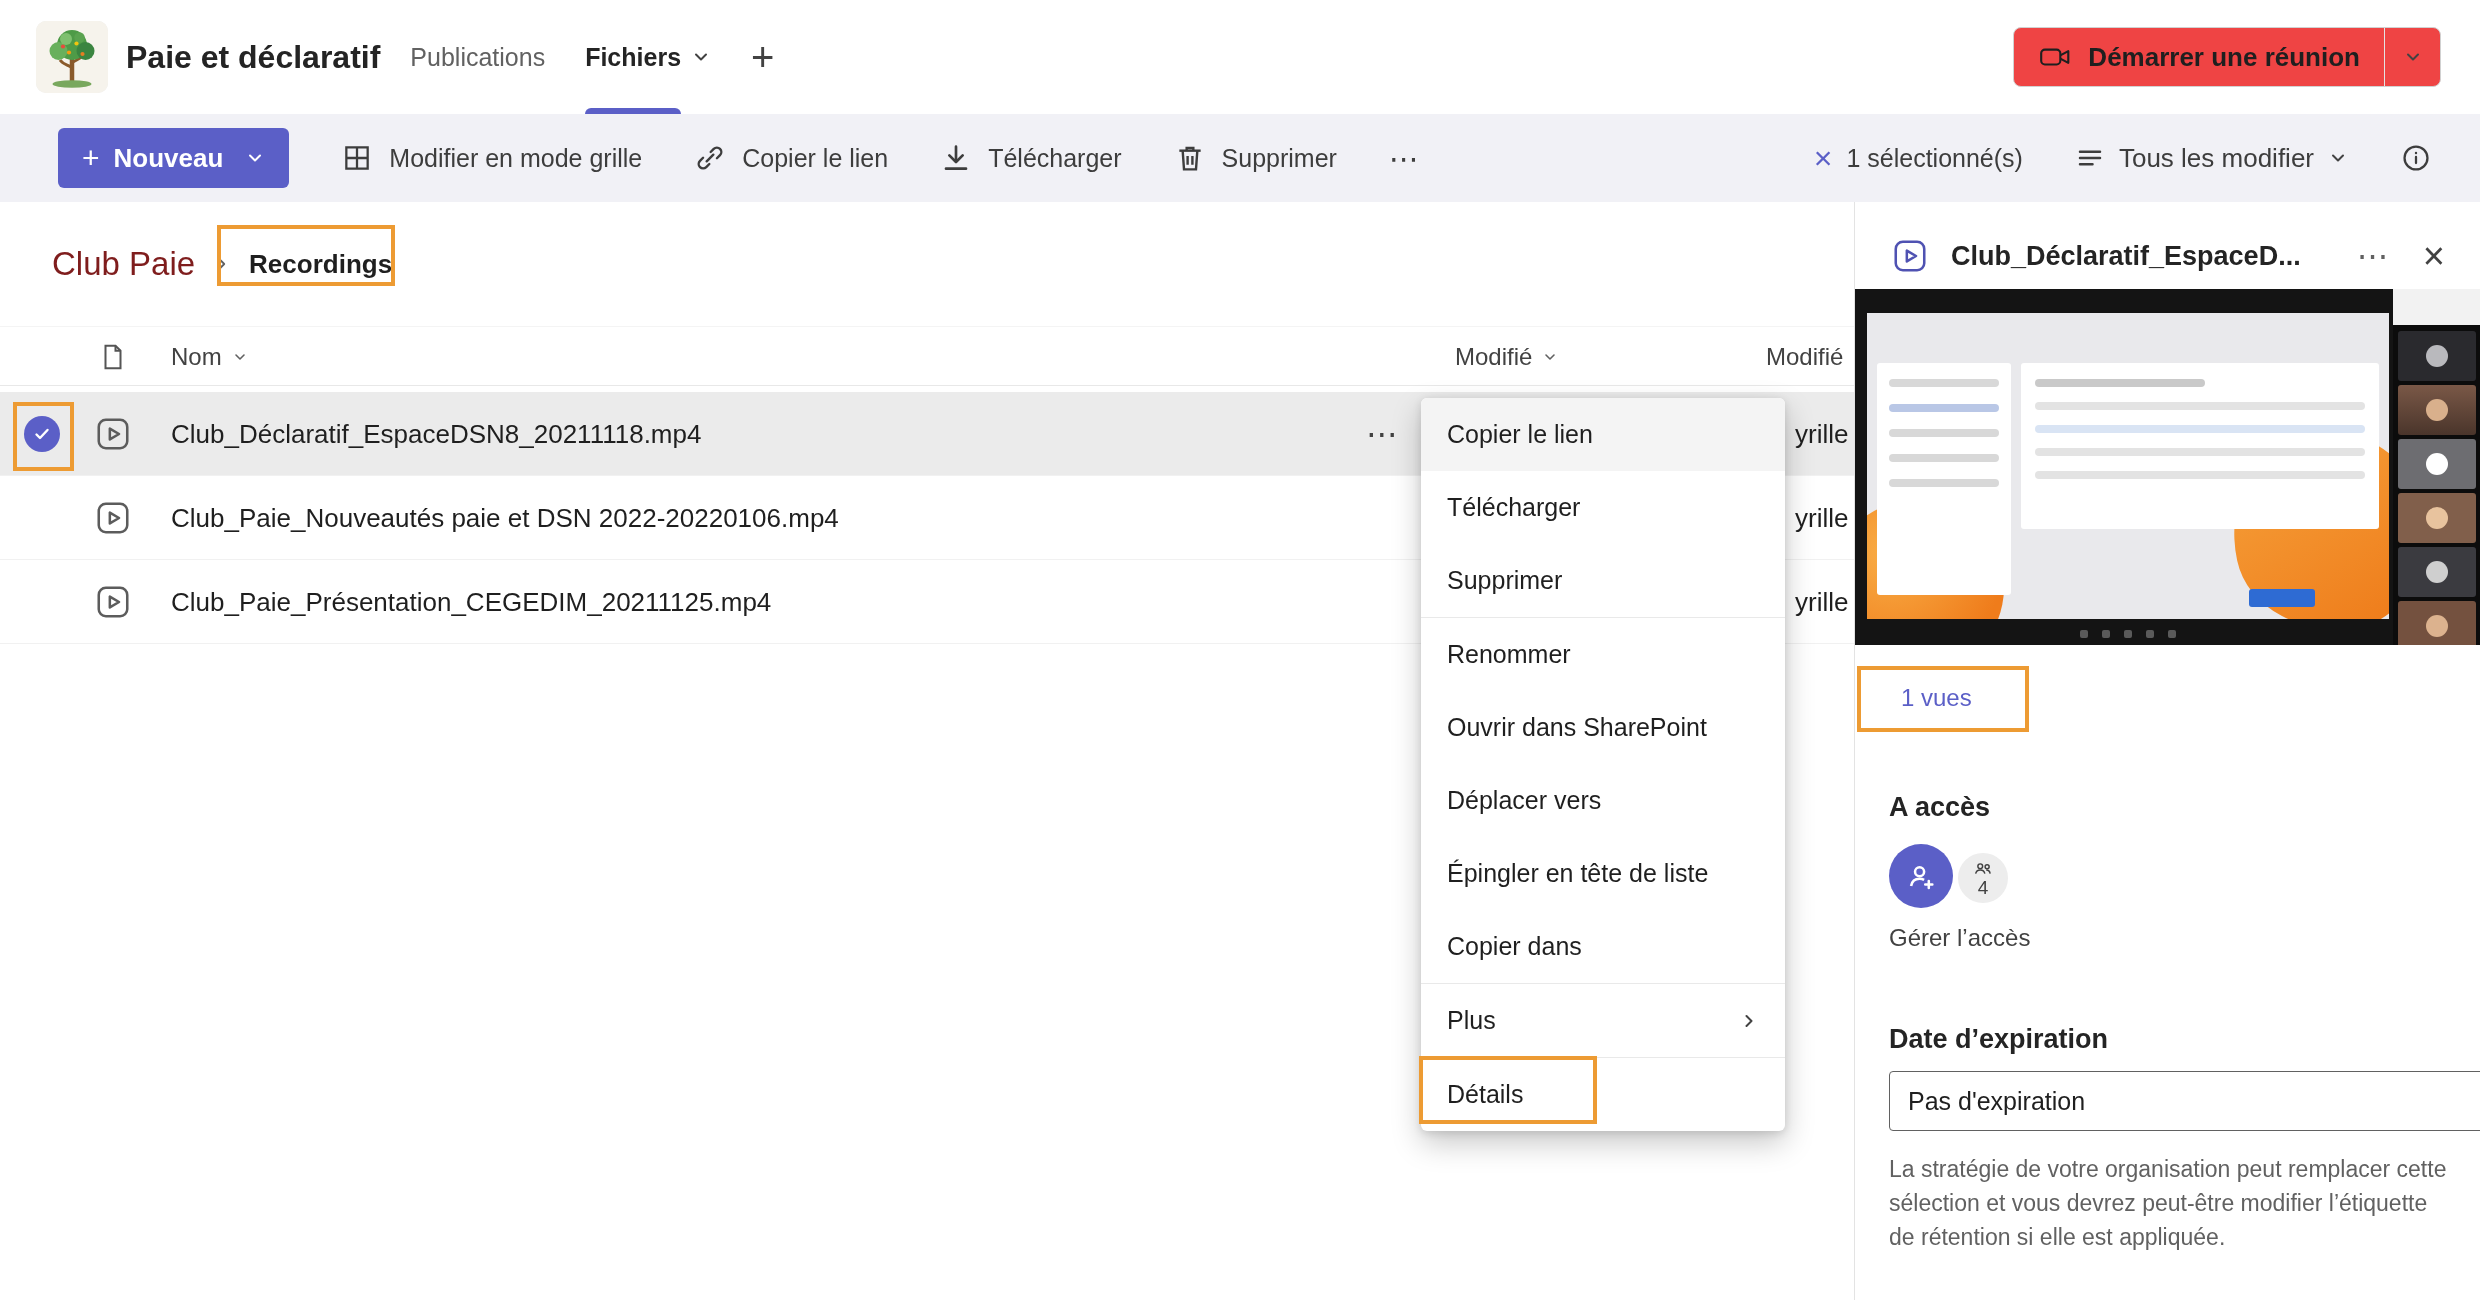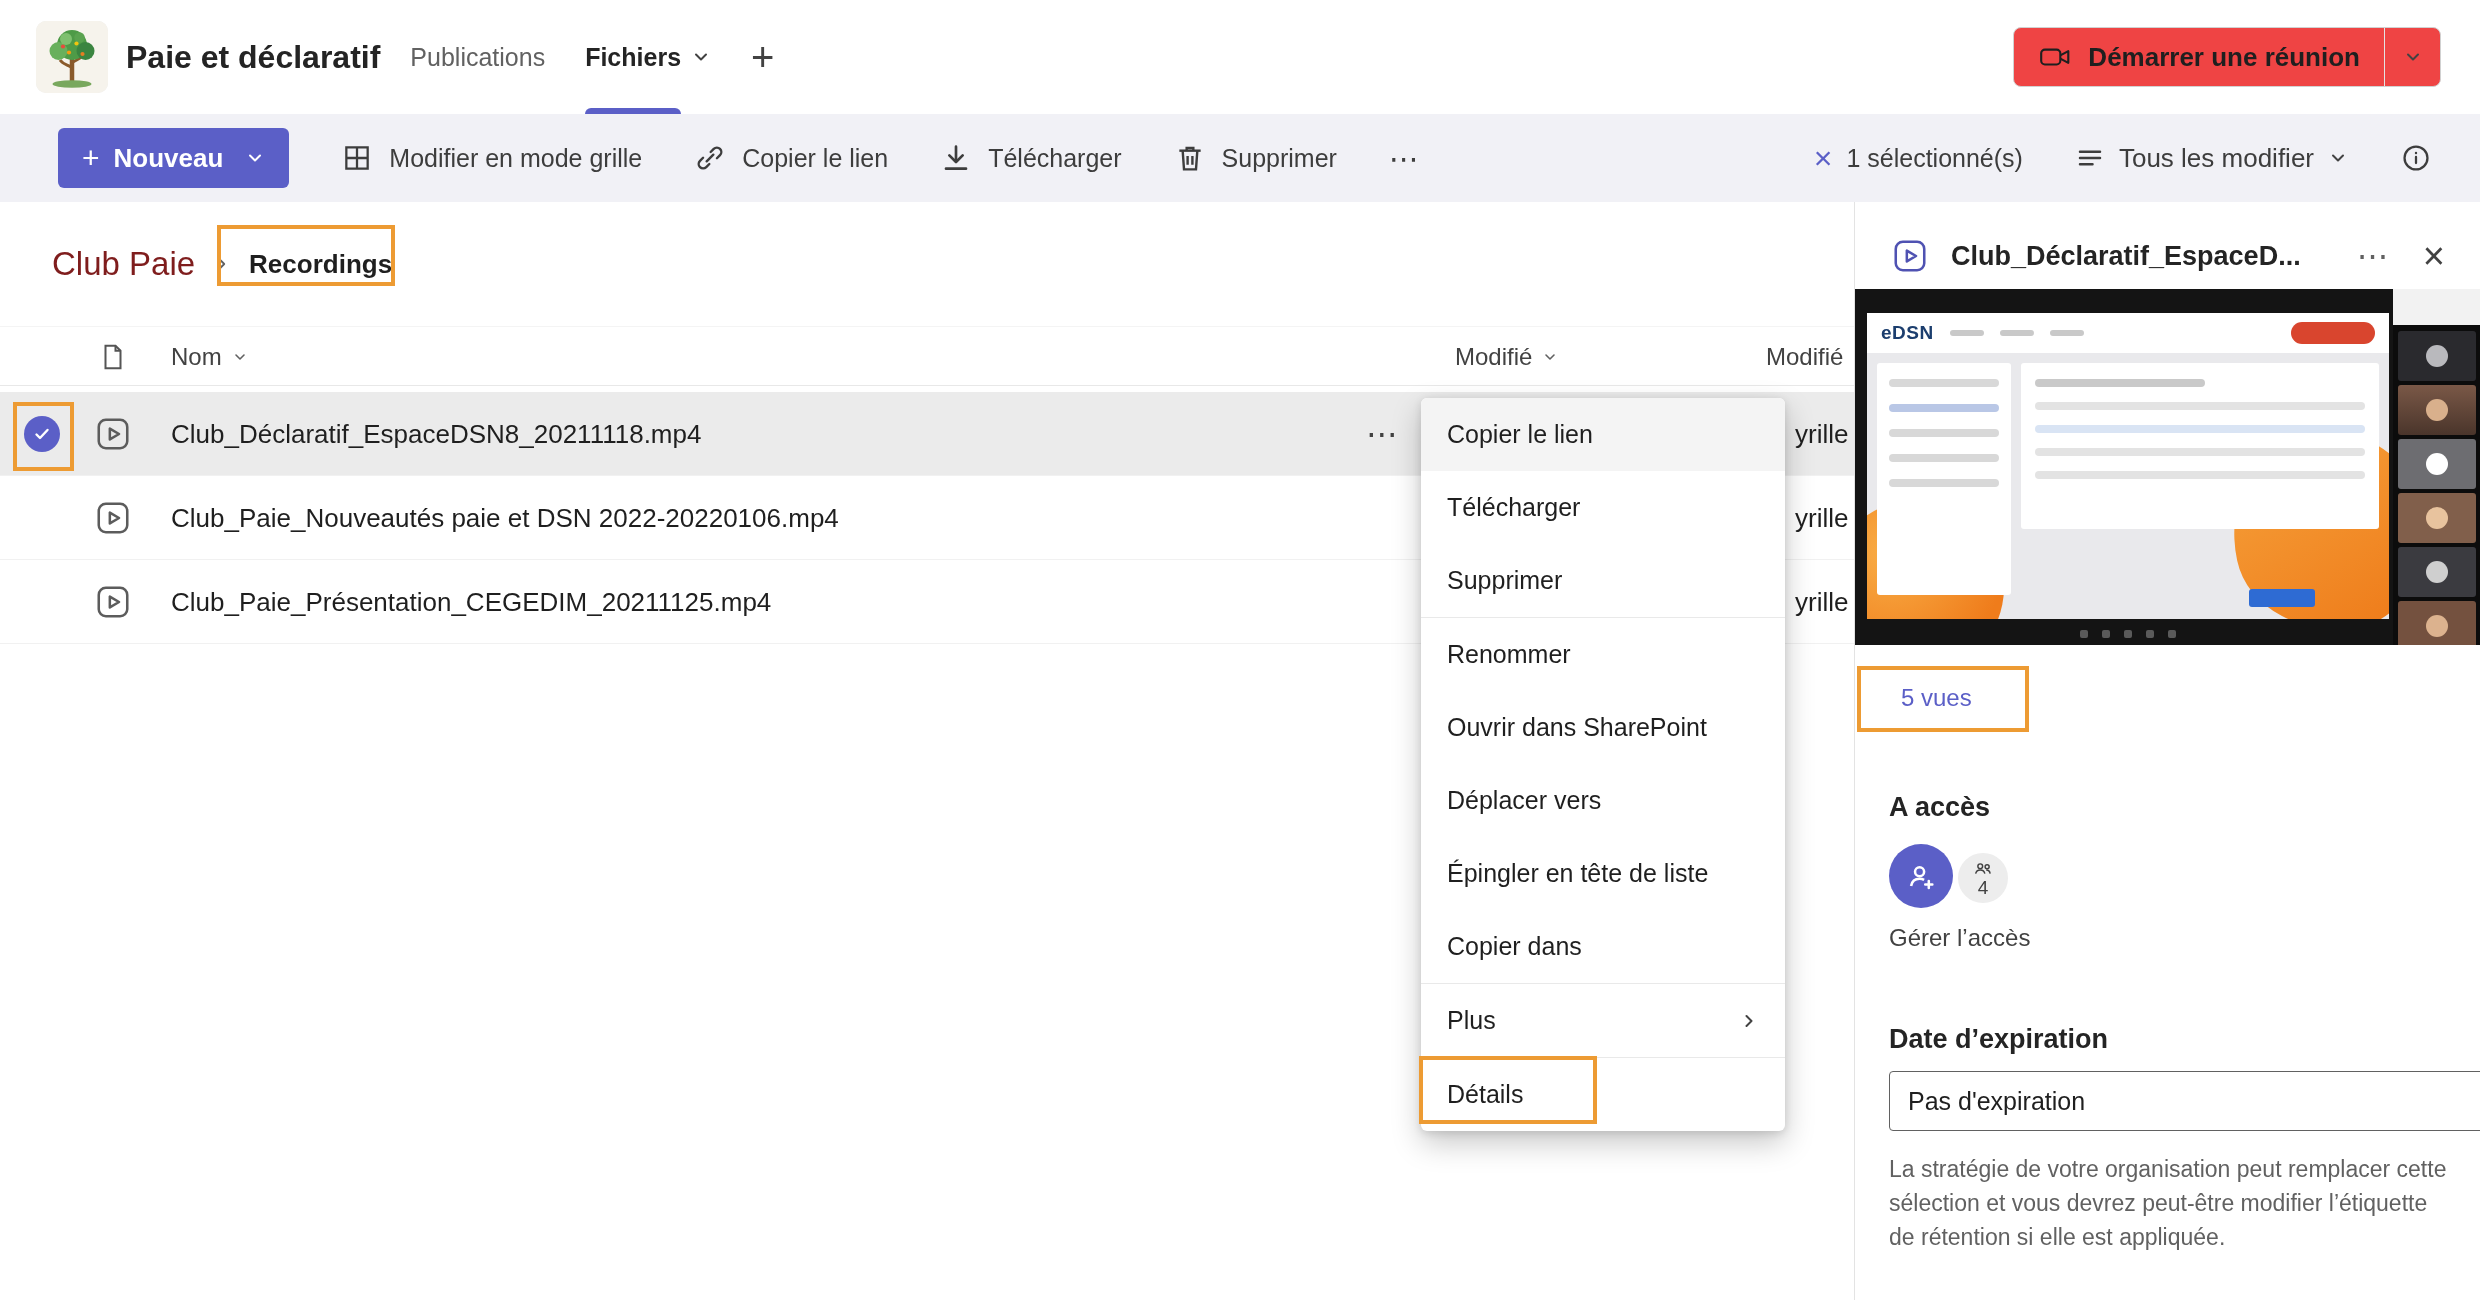--- a/index.html
+++ b/index.html
@@ -355,27 +355,20 @@
         <rect x="3" y="3" width="18" height="18" rx="4.5" stroke="#4f52b2" stroke-width="1.6"></rect>
         <path d="M10 8.6v6.8l5.8-3.4z" stroke="#4f52b2" stroke-width="1.6" stroke-linejoin="round" fill="none"></path>
       </svg>
     <span class="p-title" data-interactable="false">Club_Déclaratif_EspaceD...</span>
     <button class="p-more" data-interactable="true">⋯</button>
     <button class="p-close" data-interactable="true">×</button>
   </div>
 
   <div class="thumb" data-interactable="true">
     <div class="t-page" data-interactable="false">
-      <div class="t-top" data-interactable="false">
-        <span class="edsn" data-interactable="false">eDSN</span>
-        <span class="t-nav" data-interactable="false"></span>
-        <span class="t-nav" data-interactable="false"></span>
-        <span class="t-nav" data-interactable="false"></span>
-        <span class="t-red" data-interactable="false"></span>
-      </div>
       <div class="t-menu" data-interactable="false">
           <i></i>
           <i></i>
           <i></i>
           <i></i>
           <i></i>
         </div>
       <div class="t-main" data-interactable="false">
           <i class="w160"></i>
           <i></i>
@@ -410,21 +403,21 @@
       <div class="tile c5" data-interactable="false">
           <i></i>
         </div>
       <div class="tile c6" data-interactable="false">
           <i></i>
         </div>
     </div>
     <div class="t-white" data-interactable="false"></div>
   </div>
 
-  <a class="views" data-interactable="true">5 vues</a>
+  <a class="views" data-interactable="true">1 vues</a>
 
   <h3 class="acc-h" data-interactable="false">A accès</h3>
   <div class="avatars" data-interactable="false">
     <span class="av-purple" data-interactable="true">
       <svg width="34" height="34" viewBox="0 0 24 24" fill="none" stroke="#fff" stroke-width="1.8" data-interactable="false">
           <circle cx="11" cy="9" r="3.2"></circle>
           <path d="M5 19c.6-3.2 3-5 6-5 1.2 0 2.3.3 3.2.8"></path>
           <path d="M17.5 15.5v5M15 18h5" stroke-linecap="round"></path>
         </svg>
     </span>

